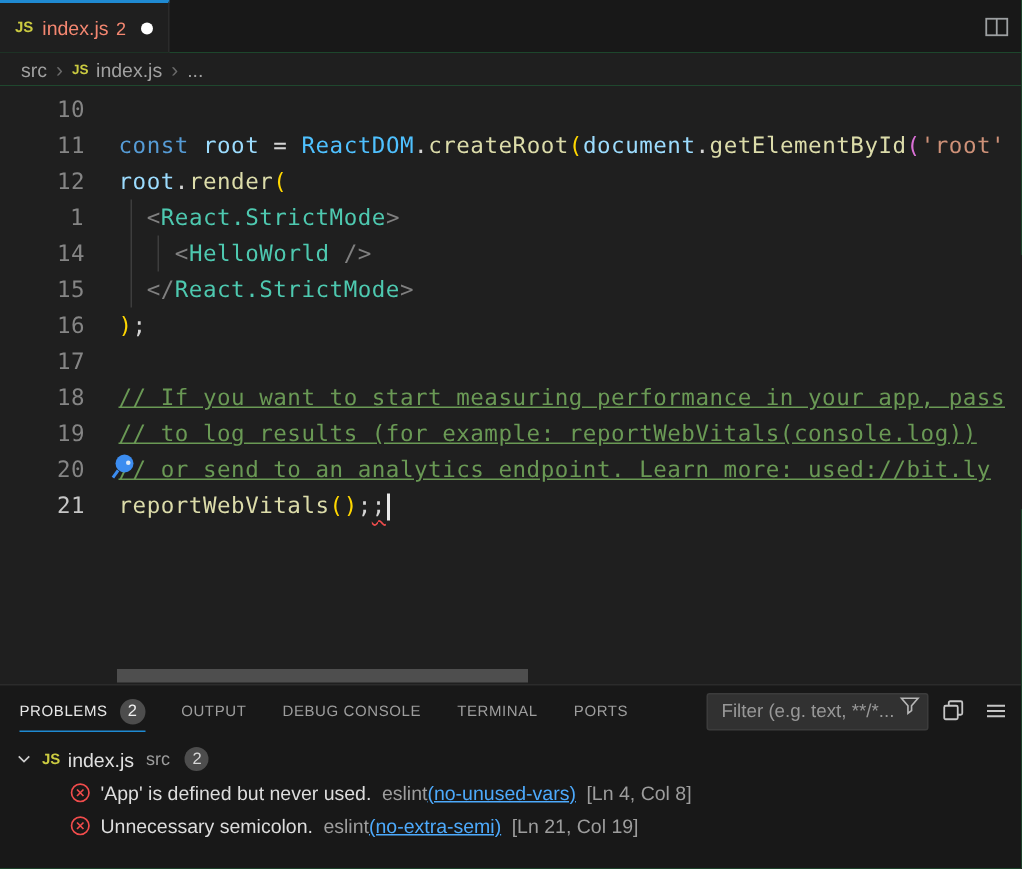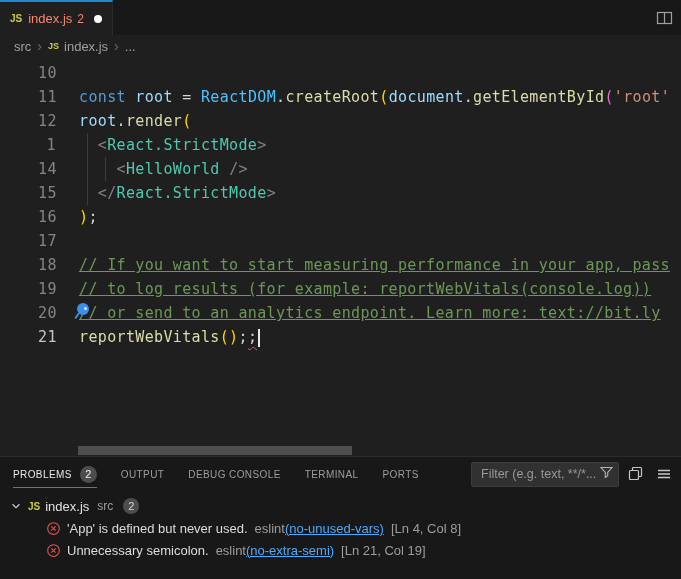--- a/index.html
+++ b/index.html
@@ -54,21 +54,21 @@
   
   .panel{position:absolute;left:0;top:456px;width:681px;height:123px;background:#181818;border-top:1px solid #2b2b2b;}
   .panel-tabs{display:flex;align-items:center;height:34px;padding:0 6px 0 13px;}
   .ptab{display:flex;align-items:center;height:34px;margin-right:24px;cursor:pointer;position:relative;}
   .ptab-label{font-size:10px;letter-spacing:.4px;color:#9d9d9d;white-space:nowrap;}
   .ptab.active .ptab-label{color:#e7e7e7;}
   .ptab.active::after{content:"";position:absolute;left:0;right:0;bottom:3px;height:1.5px;background:var(--accent,#1f8ad2);}
   .ptab-badge{margin-left:8px;min-width:17px;height:17px;border-radius:50%;background:#4d4d4d;color:#efefef;
               font-size:11px;display:flex;align-items:center;justify-content:center;}
   .filterbox{margin-left:auto;width:148px;height:25px;background:#313131;border:1px solid #3c3c3c;border-radius:2px;
-             display:flex;align-items:center;padding:0 4px 0 7px;}
+             display:flex;padding:0 4px 0 7px;}
   .filterbox input{flex:1;min-width:0;background:transparent;border:none;outline:none;color:#bbbbbb;
                    font-family:"Liberation Sans",sans-serif;font-size:12.5px;}
   .filterbox input::placeholder{color:#989898;}
   .panel-icon{display:flex;align-items:center;justify-content:center;width:22px;height:22px;margin-left:6px;cursor:pointer;border-radius:4px;}
 
   .problems{padding-top:4px;}
   .prow{display:flex;align-items:center;height:22px;font-size:13px;cursor:pointer;}
   .prow .twisty{width:16px;margin-left:8px;display:flex;align-items:center;justify-content:center;}
   .prow .ficon{margin:0 5px 0 4px;display:flex;align-items:center;}
   .pfile-name{color:#e0e0e0;}
@@ -138,21 +138,21 @@
         <div class="cl"></div>
         <div class="cl"><span class="tk kw">const </span><span class="tk vr">root</span><span class="tk pl"> = </span><span class="tk cn">ReactDOM</span><span class="tk pl">.</span><span class="tk fn">createRoot</span><span class="tk b1">(</span><span class="tk vr">document</span><span class="tk pl">.</span><span class="tk fn">getElementById</span><span class="tk b2">(</span><span class="tk str">'root'</span></div>
         <div class="cl"><span class="tk vr">root</span><span class="tk pl">.</span><span class="tk fn">render</span><span class="tk b1">(</span></div>
         <div class="cl"><span class="tk pl">  </span><span class="tk ab">&lt;</span><span class="tk tag">React.StrictMode</span><span class="tk ab">&gt;</span></div>
         <div class="cl"><span class="tk pl">    </span><span class="tk ab">&lt;</span><span class="tk tag">HelloWorld</span><span class="tk pl"> </span><span class="tk ab">/&gt;</span></div>
         <div class="cl"><span class="tk pl">  </span><span class="tk ab">&lt;/</span><span class="tk tag">React.StrictMode</span><span class="tk ab">&gt;</span></div>
         <div class="cl"><span class="tk b1">)</span><span class="tk pl">;</span></div>
         <div class="cl"></div>
         <div class="cl"><span class="tk com">// If you want to start measuring performance in your app, pass</span></div>
         <div class="cl"><span class="tk com">// to log results (for example: reportWebVitals(console.log))</span></div>
-        <div class="cl"><span class="tk com">// or send to an analytics endpoint. Learn more: </span><span class="tk com lnk">text://bit.ly</span><span class="pin"></span></div>
+        <div class="cl"><span class="tk com">// or send to an analytics endpoint. Learn more: </span><span class="tk com lnk">used://bit.ly</span><span class="pin"></span></div>
         <div class="cl"><span class="tk fn">reportWebVitals</span><span class="tk b1">()</span><span class="tk pl">;</span><span class="tk pl sq">;</span><span class="cursor"></span></div>
       </div>
     <div class="hscrollbar"></div>
   </div>
 
   <div class="panel">
     <div class="panel-tabs">
 
       <div class="ptab active">
           <span class="ptab-label">PROBLEMS</span>

